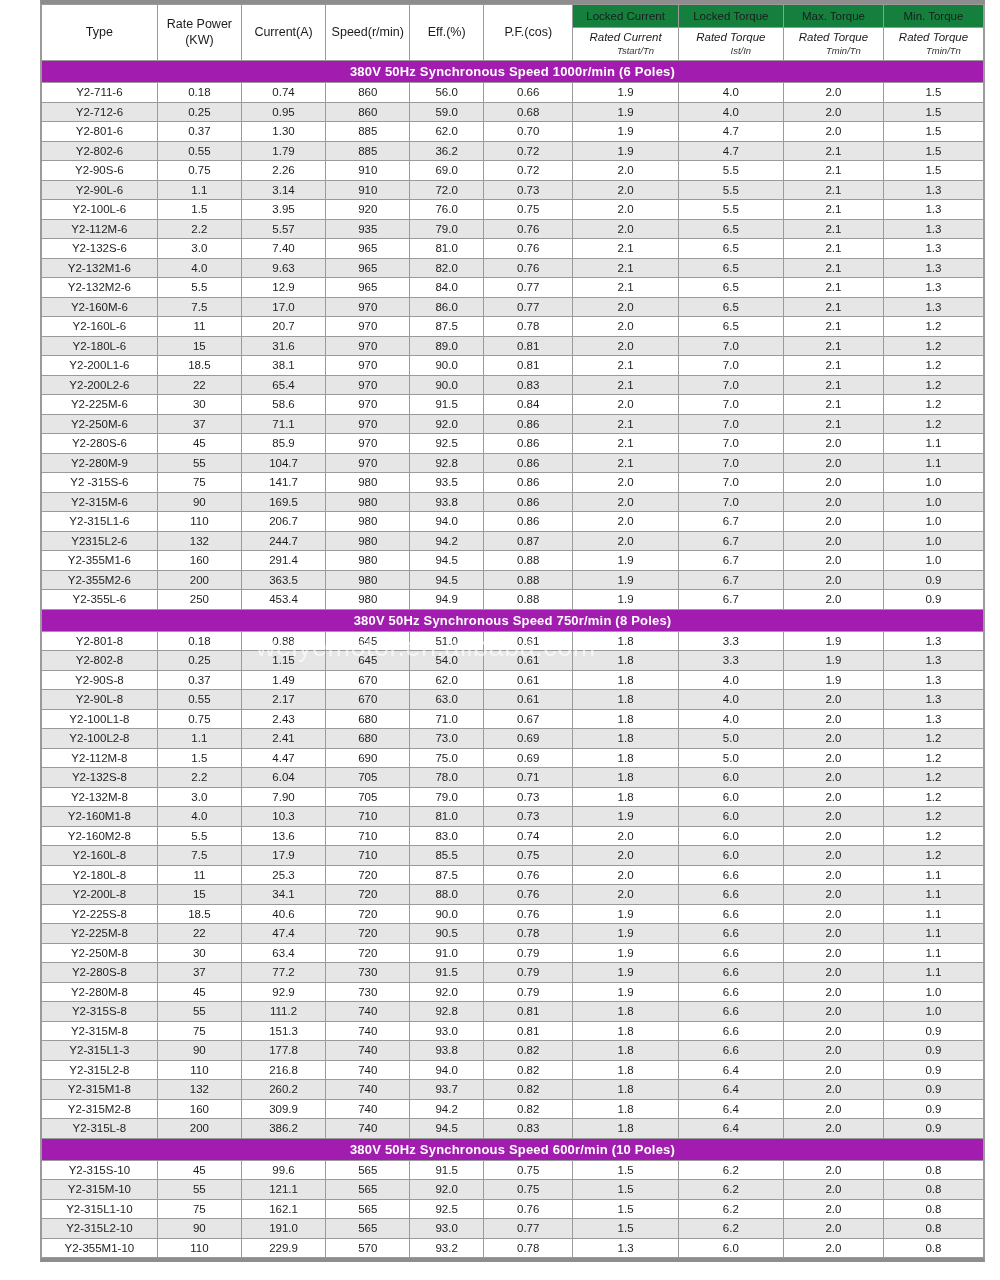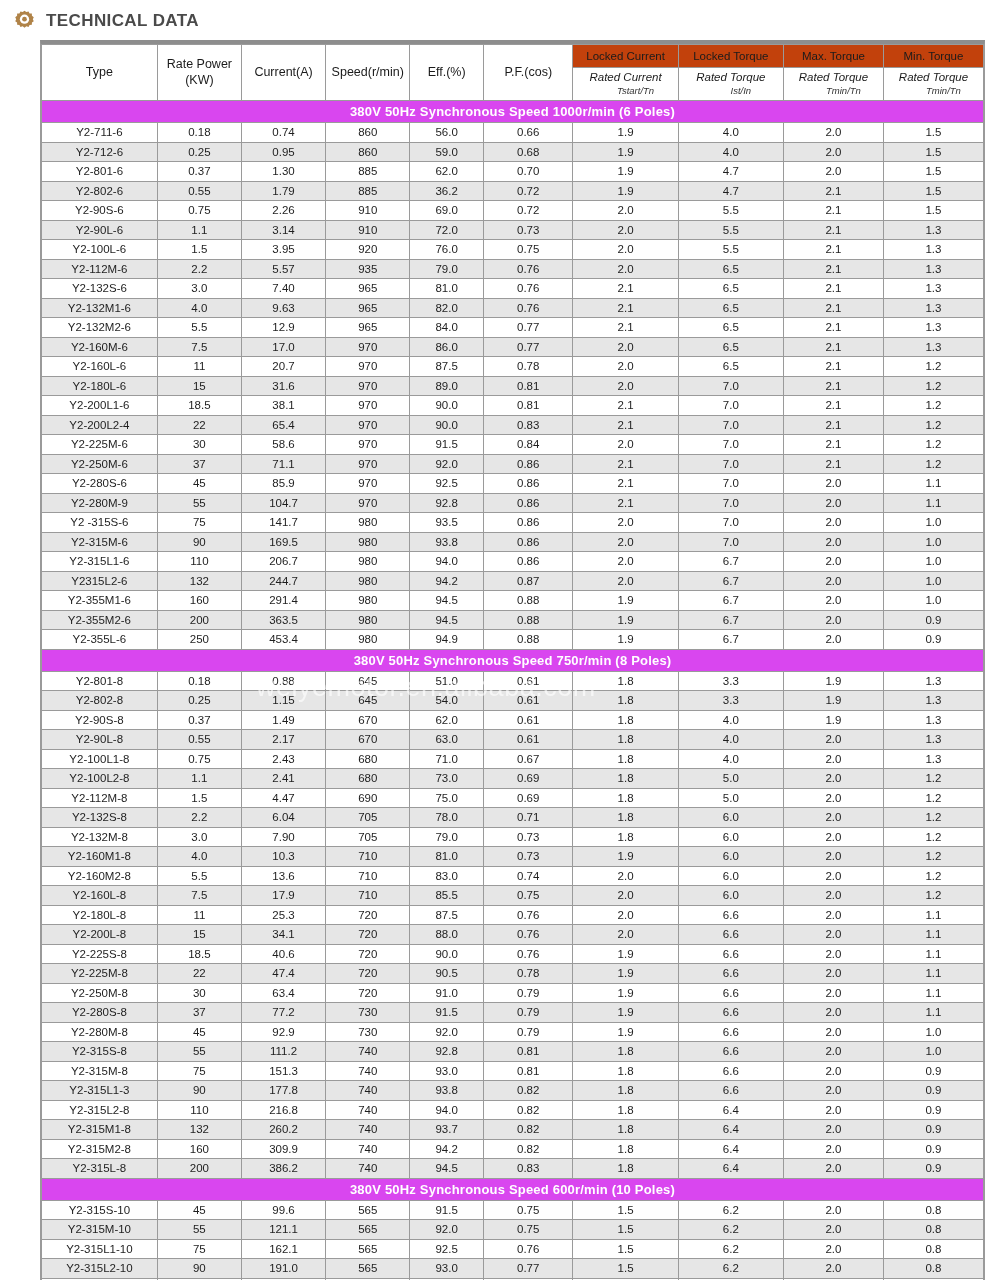--- a/index.html
+++ b/index.html
@@ -57,41 +57,41 @@
     height: 56px;
     font-size: 12.5px;
     color: #1b1b1b;
     background: #fff;
     line-height: 1.25;
   }
   .hdr-top {
     height: 23px;
     font-size: 11.5px;
     color: #1b1b1b;
-    background: #c2410c;
+    background: #15803d;
   }
   .hdr-bot {
     height: 33px;
     font-size: 11.5px;
     color: #1b1b1b;
     background: #fff;
     line-height: 1.15;
     font-style: italic;
   }
   .hdr-bot .sub {
     display: block;
     font-size: 9.5px;
     color: #333;
     margin-top: 1px;
     margin-left: 20px;
   }
 
   
   .section-band td {
-    background: #d946ef;
+    background: #a21caf;
     height: 21px;
     border-left: 1px solid #9a9a9a;
     border-right: 1px solid #9a9a9a;
     border-top: 1px solid #c45514;
     border-bottom: 1px solid #c45514;
   }
   .band-inner {
     color: #ffffff;
     font-size: 13px;
     font-weight: bold;
@@ -117,33 +117,20 @@
     pointer-events: none;
     user-select: none;
     white-space: nowrap;
   }
 </style>
 </head>
 <body>
 
 <div class="page">
 
-  <div class="title-bar">
-    <span class="gear-icon">
-      <svg viewBox="0 0 24 24" width="21" height="21" aria-hidden="true">
-        <path fill="#b08348" d="M12 0.8 L14.1 2.3 L16.6 1.6 L17.8 3.9 L20.4 4.1 L20.5 6.7 L22.6 8.2
-          L21.5 10.5 L22.6 12.8 L20.5 14.3 L20.4 16.9 L17.8 17.1 L16.6 19.4 L14.1 18.7 L12 20.2
-          L9.9 18.7 L7.4 19.4 L6.2 17.1 L3.6 16.9 L3.5 14.3 L1.4 12.8 L2.5 10.5 L1.4 8.2
-          L3.5 6.7 L3.6 4.1 L6.2 3.9 L7.4 1.6 L9.9 2.3 Z"></path>
-        <circle cx="12" cy="10.5" r="5.3" fill="#ffffff"></circle>
-        <circle cx="12" cy="10.5" r="2.7" fill="#b08348"></circle>
-      </svg>
-    </span>
-    <span class="title-text">TECHNICAL DATA</span>
-  </div>
 
   <div class="table-wrap">
     <table class="data">
       <colgroup>
         <col style="width:110px">
           <col style="width:80px">
           <col style="width:80px">
         <col style="width:80px">
           <col style="width:70px">
           <col style="width:85px">
@@ -367,21 +354,21 @@
             <td>38.1</td>
             <td>970</td>
             <td>90.0</td>
             <td>0.81</td>
             <td>2.1</td>
             <td>7.0</td>
             <td>2.1</td>
             <td>1.2</td>
           </tr>
           <tr class="data-row even">
-            <td>Y2-200L2-4</td>
+            <td>Y2-200L2-6</td>
             <td>22</td>
             <td>65.4</td>
             <td>970</td>
             <td>90.0</td>
             <td>0.83</td>
             <td>2.1</td>
             <td>7.0</td>
             <td>2.1</td>
             <td>1.2</td>
           </tr>

